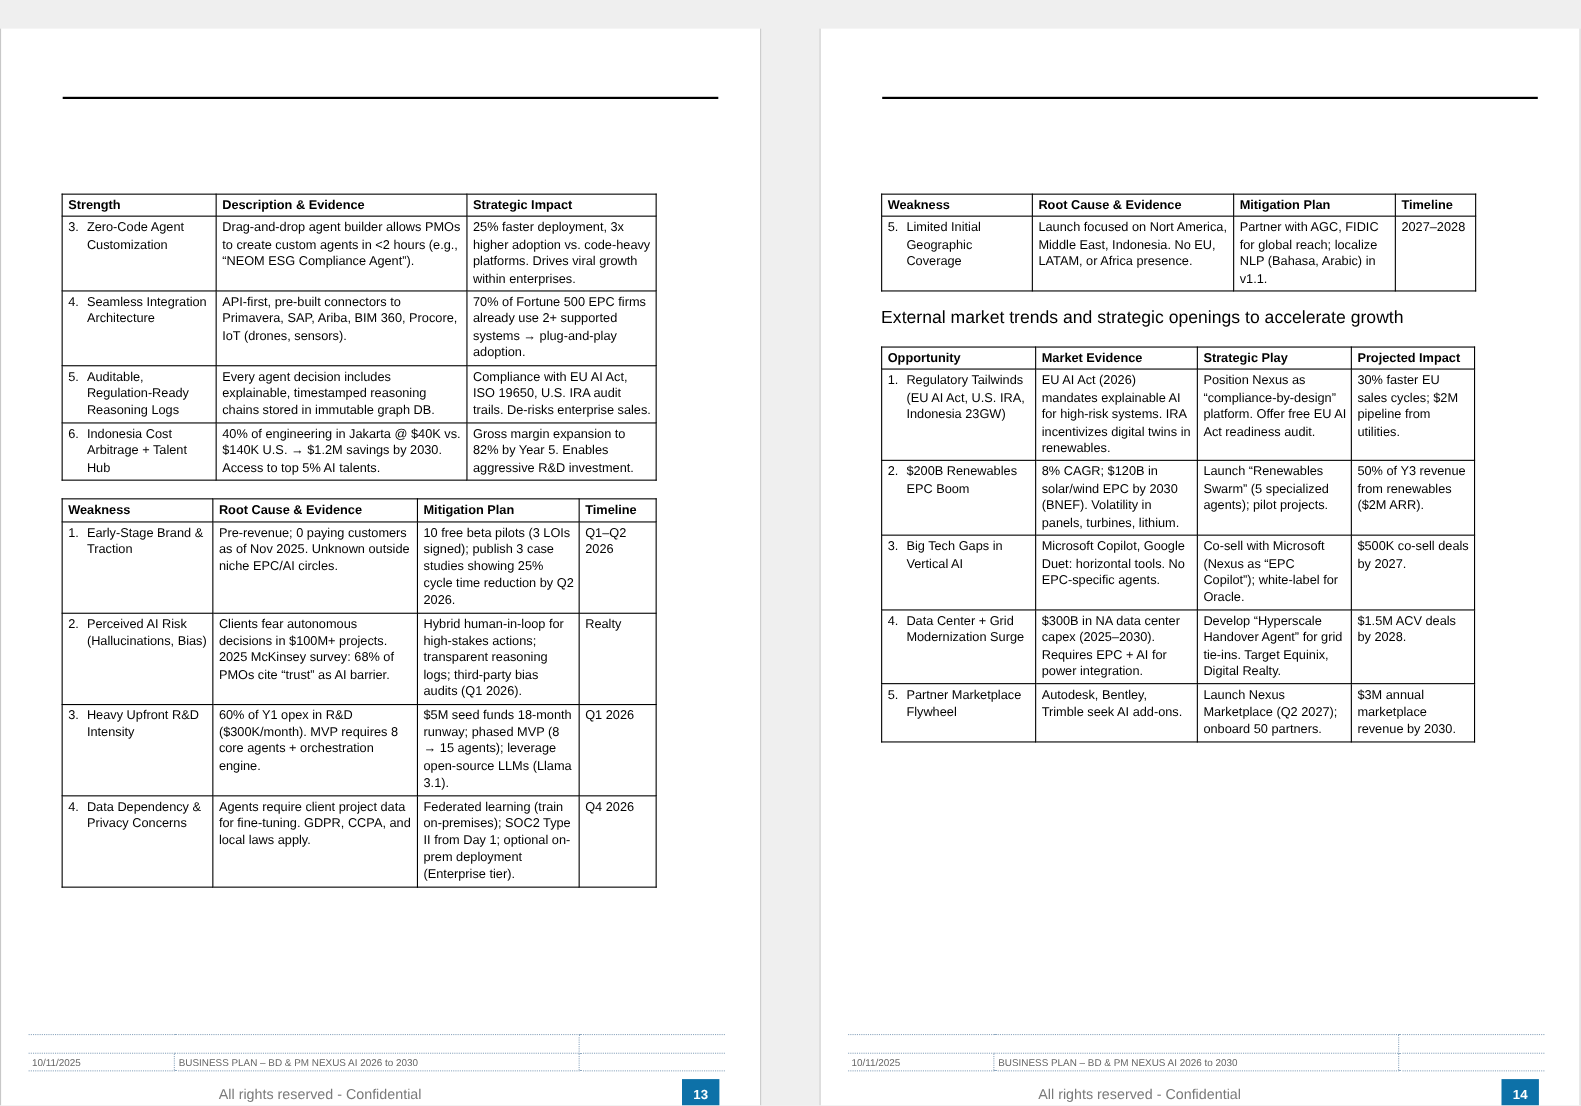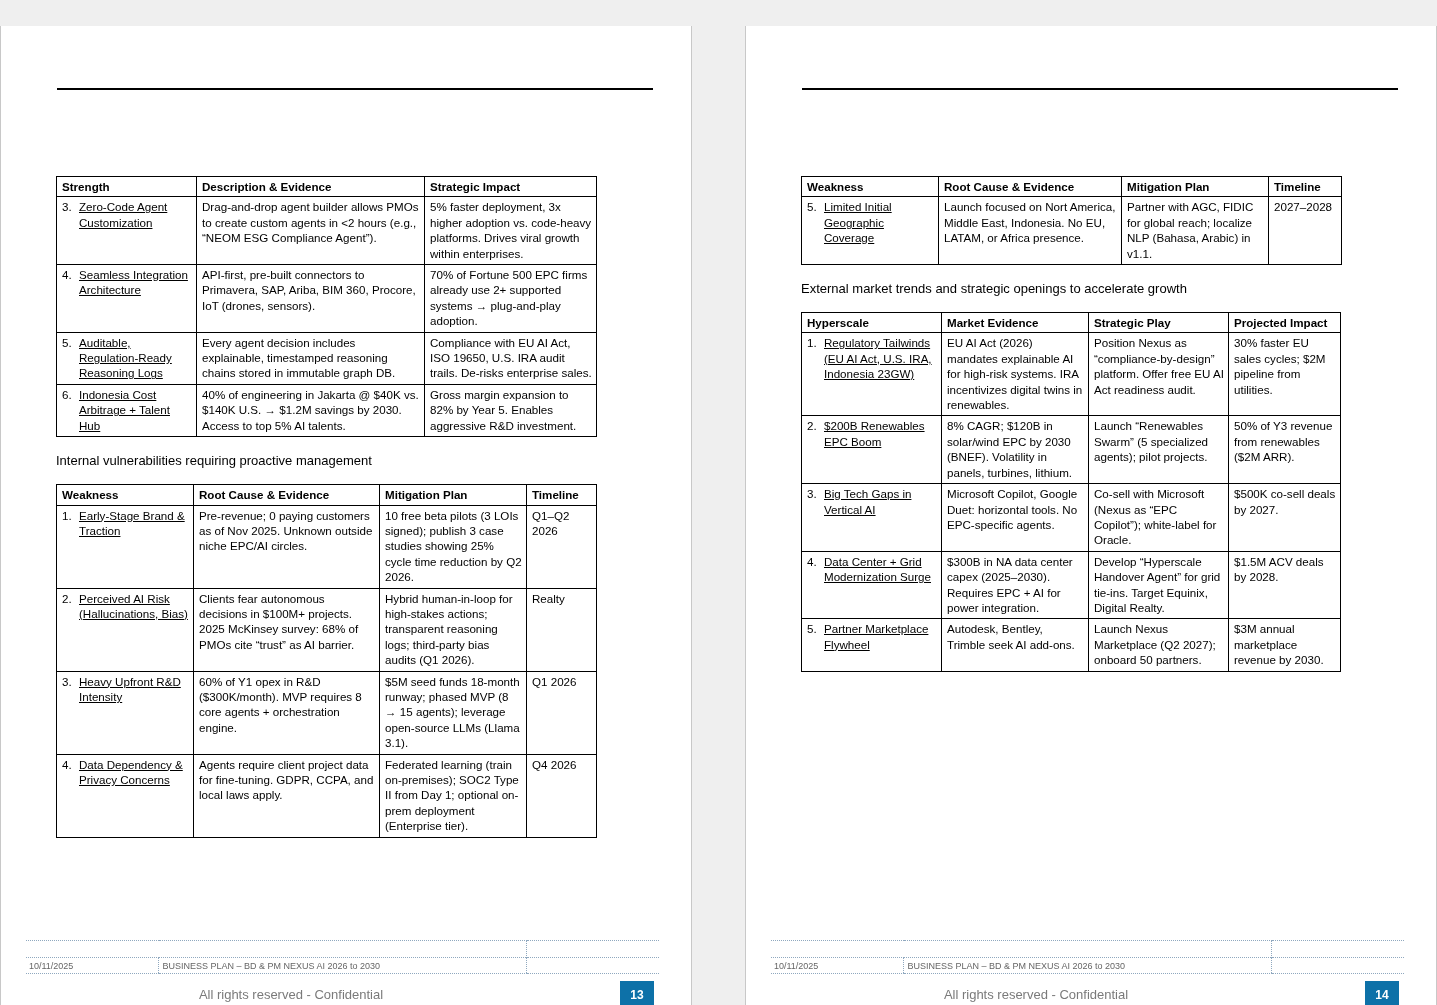--- a/index.html
+++ b/index.html
@@ -68,34 +68,33 @@
   }
   .num-wrap {
     display: flex;
   }
   .num-wrap .n {
     width: 17px;
     flex: 0 0 17px;
   }
   .num-wrap .t {
     flex: 1 1 auto;
-    text-decoration: underline;
   }
 
   
   h2.section {
     font-size: 14px;
     font-weight: bold;
     margin: 0;
     padding: 0;
     letter-spacing: 0.1px;
   }
   h2.section .sn { display: inline-block; width: 40px; }
   p.subtitle {
-    font-size: 13px;
+    font-size: 16px;
     margin: 0;
     padding: 0;
     color: #000;
   }
 
   
   .footer-block {
     position: absolute;
     left: 25px;
     right: 32px;
@@ -191,21 +190,21 @@
         </thead>
         <tbody>
           <tr>
             <td class="numcell">
               <div class="num-wrap">
                 <span class="n">3.</span>
                 <span class="t">Zero-Code Agent Customization</span>
               </div>
             </td>
             <td>Drag-and-drop agent builder allows PMOs to create custom agents in &lt;2 hours (e.g., “NEOM ESG Compliance Agent”).</td>
-            <td>5% faster deployment, 3x higher adoption vs. code-heavy platforms. Drives viral growth within enterprises.</td>
+            <td>25% faster deployment, 3x higher adoption vs. code-heavy platforms. Drives viral growth within enterprises.</td>
           </tr>
           <tr>
             <td class="numcell">
               <div class="num-wrap">
                 <span class="n">4.</span>
                 <span class="t">Seamless Integration Architecture</span>
               </div>
             </td>
             <td>API-first, pre-built connectors to Primavera, SAP, Ariba, BIM 360, Procore, IoT (drones, sensors).</td>
             <td>70% of Fortune 500 EPC firms already use 2+ supported systems → plug-and-play adoption.</td>
@@ -226,21 +225,20 @@
                 <span class="n">6.</span>
                 <span class="t">Indonesia Cost Arbitrage + Talent Hub</span>
               </div>
             </td>
             <td>40% of engineering in Jakarta @ $40K vs. $140K U.S. → $1.2M savings by 2030. Access to top 5% AI talents.</td>
             <td>Gross margin expansion to 82% by Year 5. Enables aggressive R&amp;D investment.</td>
           </tr>
         </tbody>
       </table>
 
-      <p class="subtitle" style="margin-top:16px;">Internal vulnerabilities requiring proactive management</p>
 
       <table class="doc" style="margin-top:16px;">
         <colgroup>
           <col style="width:137px">
             <col style="width:186px">
             <col style="width:147px">
             <col style="width:70px">
         </colgroup>
         <thead>
           <tr>
@@ -366,21 +364,21 @@
 
       <table class="doc" style="margin-top:16px;">
         <colgroup>
           <col style="width:140px">
             <col style="width:147px">
             <col style="width:140px">
             <col style="width:112px">
         </colgroup>
         <thead>
           <tr>
-            <th>Hyperscale</th>
+            <th>Opportunity</th>
             <th>Market Evidence</th>
             <th>Strategic Play</th>
             <th>Projected Impact</th>
           </tr>
         </thead>
         <tbody>
           <tr>
             <td class="numcell">
               <div class="num-wrap">
                 <span class="n">1.</span>

